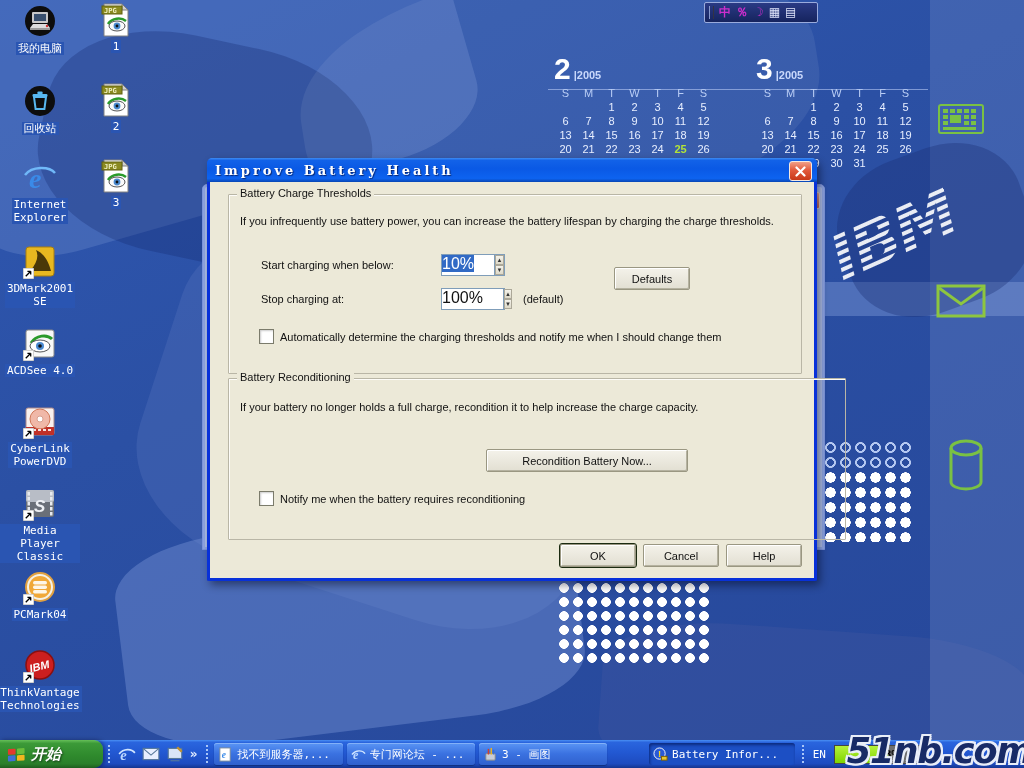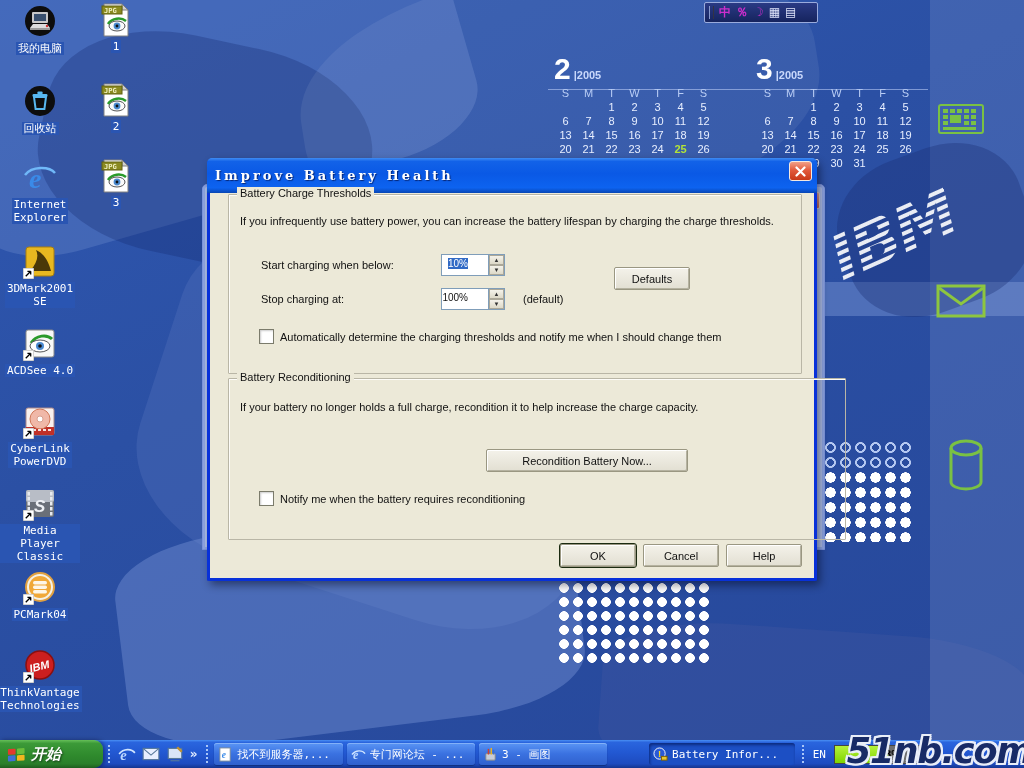--- a/index.html
+++ b/index.html
@@ -49,37 +49,37 @@
   #parent-win{position:absolute;left:202px;top:184px;width:621px;height:364px;z-index:3;
     background:#aebfe8;border:1px solid #7e96dd;border-radius:5px 5px 0 0;
     box-shadow:inset 0 0 0 2px #8fa6e4;}
   #parent-close{position:absolute;right:4px;top:7px;width:14px;height:15px;border-radius:2px;
     background:linear-gradient(180deg,#e8a89a,#c86858);border:1px solid #e8d0c8;
     color:#fff;font:bold 9px "DejaVu Sans",sans-serif;text-align:center;line-height:14px;}
   
   #dialog{position:absolute;left:207px;top:158px;width:604px;height:420px;z-index:4;
     background:#ece9d8;border:3px solid #0831d9;border-top:none;border-radius:6px 6px 2px 2px;
     box-shadow:3px 4px 9px rgba(0,0,20,.45);}
-  #title-bar{height:35px;border-radius:5px 5px 0 0;margin:0 -3px;position:relative;
+  #title-bar{height:24px;border-radius:5px 5px 0 0;margin:0 -3px;position:relative;
     background:linear-gradient(180deg,#3f8cf3 0%,#1262e8 10%,#0a59e5 45%,#0d63f0 85%,#0846b4 100%);
     display:flex;align-items:center;}
   #title-text{color:#fff;font:bold 13px "DejaVu Serif",serif;letter-spacing:3px;margin-left:8px;
     text-shadow:1px 1px 1px rgba(0,0,40,.6);}
   #close-btn{position:absolute;right:5px;top:3px;width:21px;height:18px;border-radius:3px;
     background:linear-gradient(180deg,#f0a088,#e25a3c 45%,#c83818);border:1px solid #f4e8e0;
     display:flex;align-items:center;justify-content:center;cursor:pointer;}
   .grp{position:absolute;border:1px solid #b9b6a6;border-radius:1px;box-shadow:inset 1px 1px 0 #fdfcf8;}
   .grp-legend{position:absolute;top:-8px;left:8px;background:#ece9d8;padding:0 3px;font-size:11px;color:#111;}
   .dtext{position:absolute;font-size:11px;color:#111;}
   .xp-btn{position:absolute;background:linear-gradient(180deg,#f4f2ea,#e2dfd2);
     border:1px solid #9a9782;border-radius:2px;box-shadow:inset 1px 1px 0 #fff,inset -1px -1px 0 #b5b2a0;
     font-size:11px;color:#111;text-align:center;cursor:pointer;font-family:"Liberation Sans",sans-serif;}
   .xp-btn.default{outline:1px solid #1a2a10;}
   .spin{position:absolute;width:62px;height:20px;background:#fff;border:1px solid #7f9db9;display:flex;cursor:text;}
-  .spin .val{flex:1;font-size:10px;color:#111;text-align:right;line-height:18px;padding-right:20px;}
+  .spin .val{flex:1;font-size:16px;color:#111;text-align:right;line-height:18px;padding-right:20px;}
   .spin .val .sel{background:#316ac5;color:#fff;}
   .spin .arrows{width:15px;display:flex;flex-direction:column;border-left:1px solid #7f9db9;}
   .spin .arrows span{flex:1;background:linear-gradient(180deg,#f4f2ea,#ddd9c8);border:1px solid #aca899;
     font-size:6px;line-height:8px;text-align:center;color:#333;cursor:pointer;}
   .chk{position:absolute;display:flex;align-items:center;gap:6px;cursor:pointer;}
   .chk .box{width:13px;height:13px;background:#fff;border:1px solid #7b7b6b;box-shadow:inset 1px 1px 2px #ccc;}
   .chk .txt{font-size:11px;color:#111;}
   
   #taskbar{position:absolute;left:0;bottom:0;width:1024px;height:28px;z-index:10;display:flex;align-items:center;
     background:linear-gradient(180deg,#4a90f4 0%,#2a65de 8%,#2258d2 45%,#1e4bbf 85%,#15358f 100%);}

